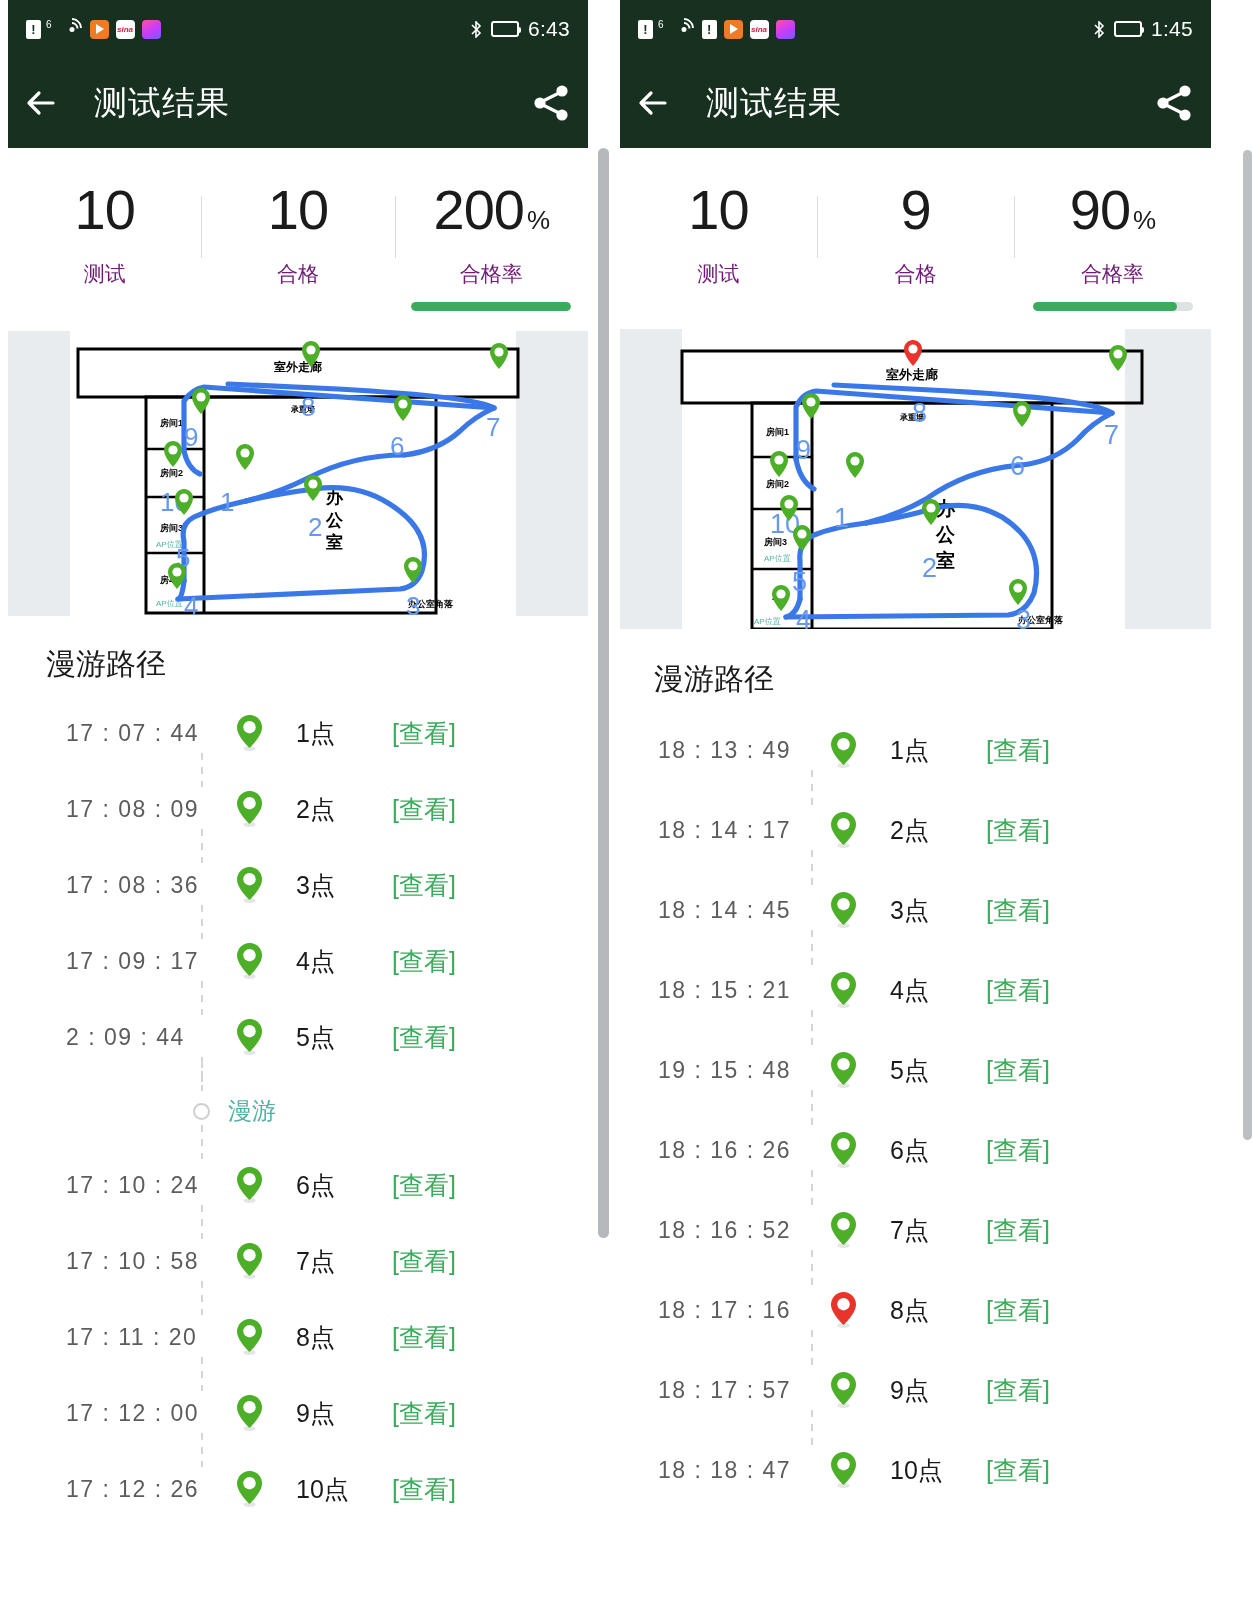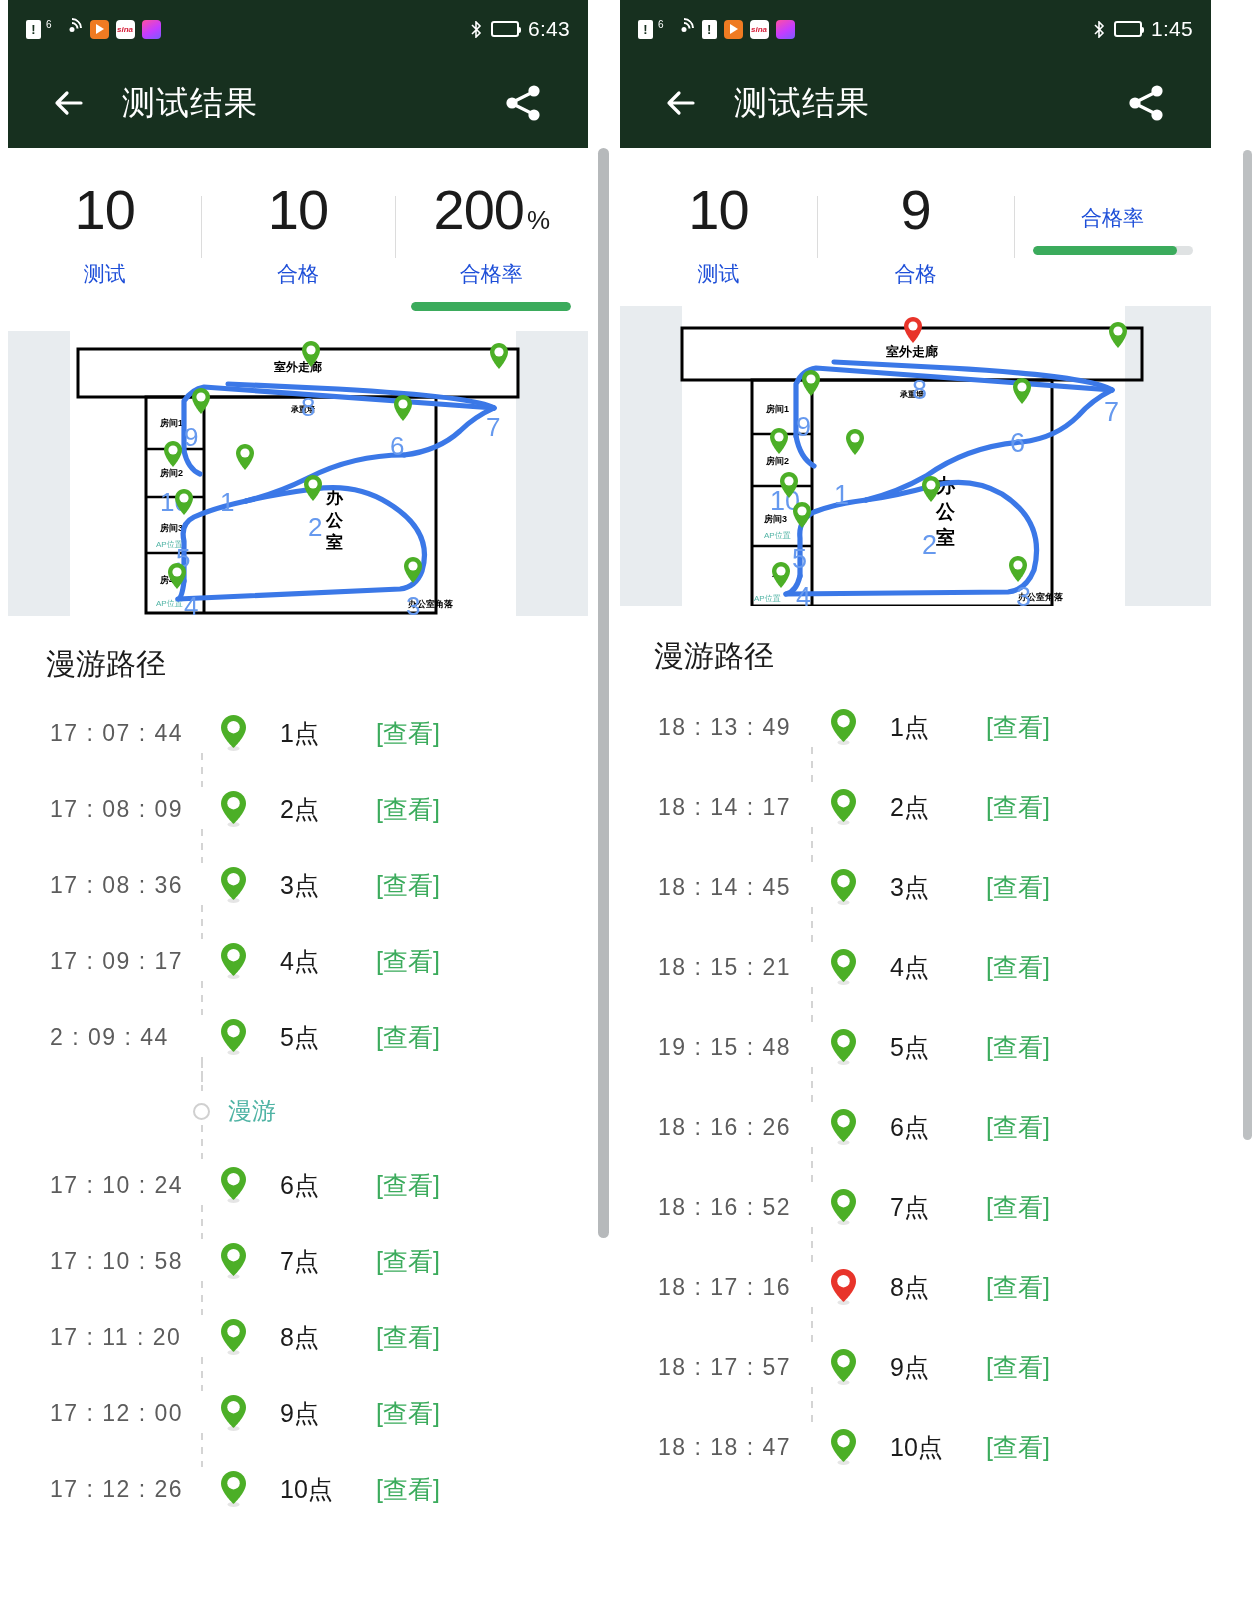--- a/index.html
+++ b/index.html
@@ -75,38 +75,38 @@
     width:2.5px; height:6px; background:#ffffff; border-radius:0 2px 2px 0;
   }
   .batt-fill{ height:100%; border-radius:1px; }
   .bt-ic { width:11px; height:17px; position:relative; }
   .bt-ic svg { display:block; }
   .sb-time { font-size:21px; font-weight:500; letter-spacing:.3px; }
 
   
   .appbar{
     height:90px; background:#17301f; color:#ffffff;
-    display:flex; align-items:center; padding:0 42px;
+    display:flex; align-items:center; padding:0 14px;
   }
   .back-arrow{ width:44px; height:44px; position:relative; cursor:pointer; flex:none;}
   .back-arrow svg{ position:absolute; left:0; top:2px;}
   .appbar-title{ font-size:33px; font-weight:500; margin-left:28px; letter-spacing:1px;}
   .share-btn{ margin-left:auto; width:46px;height:46px; position:relative; cursor:pointer;}
 
   
   .stats{ display:flex; padding:34px 0 4px 0; background:#fff; }
   .stat{ flex:1; text-align:center; position:relative; }
   .stat + .stat::before{
     content:""; position:absolute; left:0; top:14px; width:1px; height:62px;
     background:#dcdcdc;
   }
   .stat-num{ font-size:56px; color:#1b1b1b; font-weight:400; line-height:1;
              letter-spacing:-1px;}
   .stat-num .pct{ font-size:26px; margin-left:3px; }
-  .stat-label{ font-size:21px; color:#1d4ed8; margin-top:22px; }
+  .stat-label{ font-size:21px; color:#701a75; margin-top:22px; }
   .stat-bar{
     margin:14px auto 0; height:9px; border-radius:5px; background:#dfe2e3;
     width:160px; overflow:hidden;
   }
   .stat-bar > i{ display:block; height:100%; background:#3bab5c; border-radius:5px;}
 
   
   .mapwrap{ position:relative; background:#e8ecef; overflow:hidden; }
   .phone.left  .mapwrap{ height:285px; margin-top:16px; }
   .phone.right .mapwrap{ height:300px; margin-top:14px; }
@@ -118,21 +118,21 @@
   
   .section-title{ font-size:30px; color:#1b1b1b; font-weight:500;font-family:Liberation Serif, serif; }
   .phone.left  .section-title{ padding:28px 0 10px 38px; }
   .phone.right .section-title{ padding:30px 0 10px 34px; }
 
   .rowlist{ position:relative; }
   .row{ display:flex; align-items:center; position:relative; }
   .phone.left  .row{ height:76px; padding-left:42px; }
   .phone.right .row{ height:80px; padding-left:38px; }
   .row .time{ font-size:23px; color:#5c5c5c; letter-spacing:1.5px; white-space:nowrap;}
-  .phone.left  .row .time{ width:150px; }
+  .phone.left  .row .time{ width:150px;margin-left:16px; }
   .phone.right .row .time{ width:152px; }
   .pin-cell{ width:66px; display:flex; justify-content:center; position:relative;}
   .pin{ width:27px; height:38px; position:relative; }
   .pin svg{ display:block; }
   .row .ptlabel{ font-size:25px; color:#1b1b1b; width:96px; margin-left:14px;}
   .row .view{ font-size:25px; color:#3bab5c; cursor:pointer; }
   
   .row::after{
     content:""; position:absolute; width:2px;
     background:repeating-linear-gradient(to bottom,#d4d4d4 0 7px,transparent 7px 14px);
@@ -520,20 +520,21 @@
     <div class="stats">
       <div class="stat">
         <div class="stat-num">10</div>
         <div class="stat-label">测试</div>
       </div>
       <div class="stat">
         <div class="stat-num">9</div>
         <div class="stat-label">合格</div>
       </div>
       <div class="stat">
+        <div class="stat-num"><span>90</span><span class="pct">%</span></div>
         <div class="stat-label">合格率</div>
         <div class="stat-bar">
             <i id="R-bar" style="width: 90%;"></i>
           </div>
       </div>
     </div>
 
     <div class="mapwrap">
       <div class="white-center"></div>
       <svg class="mapsvg" width="591" height="300" viewBox="0 0 591 300">

